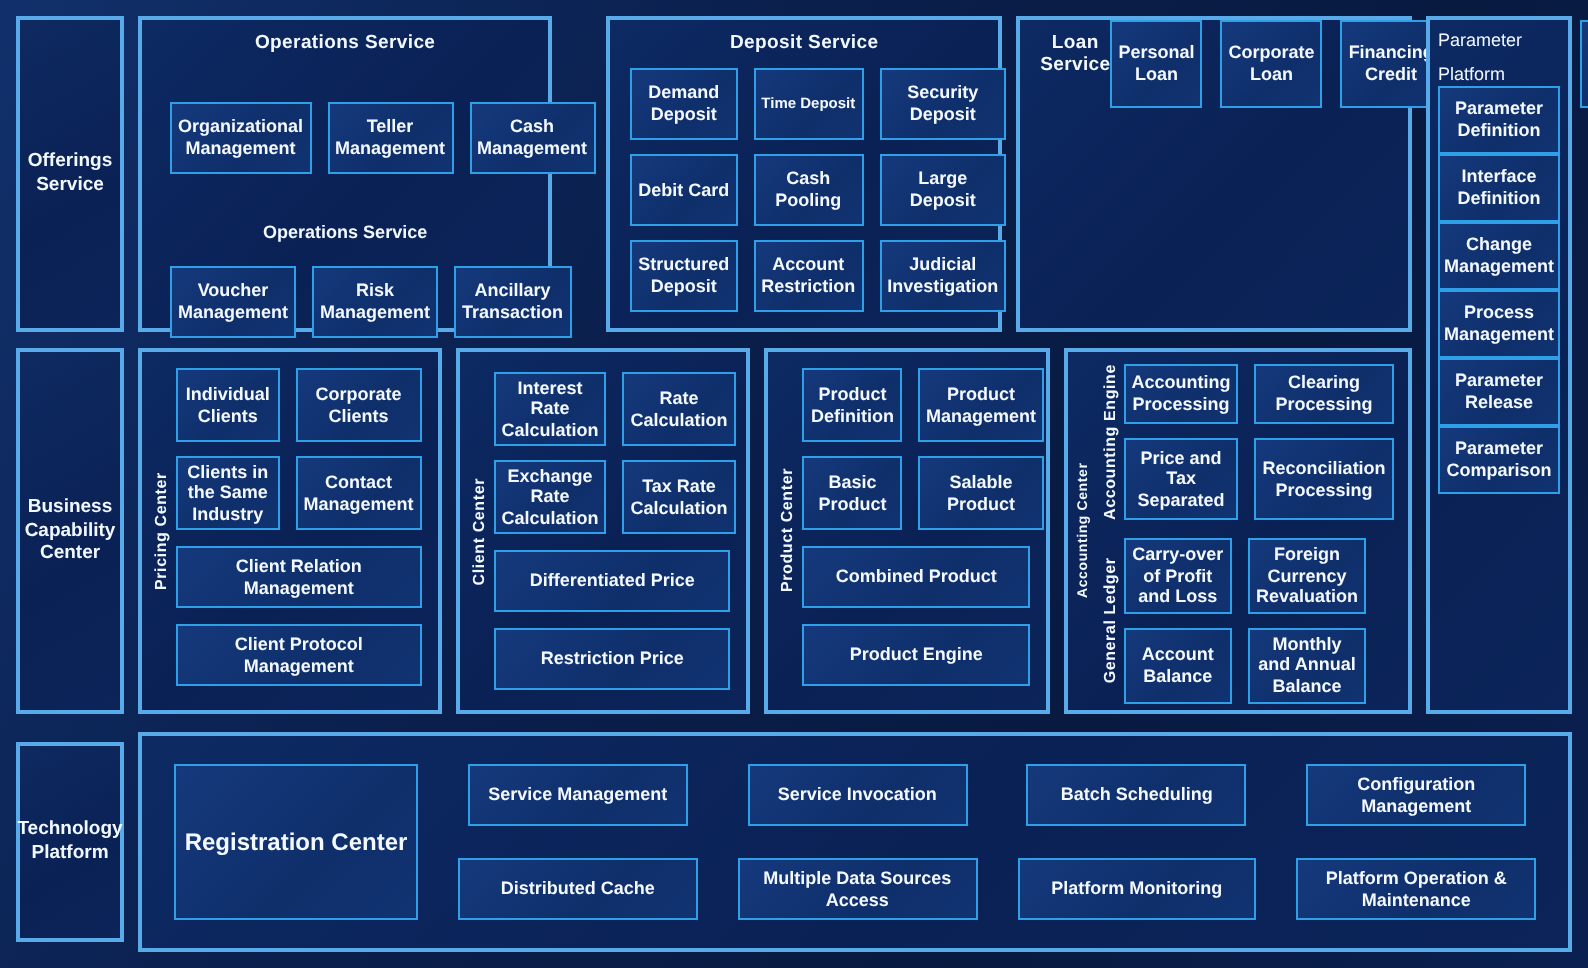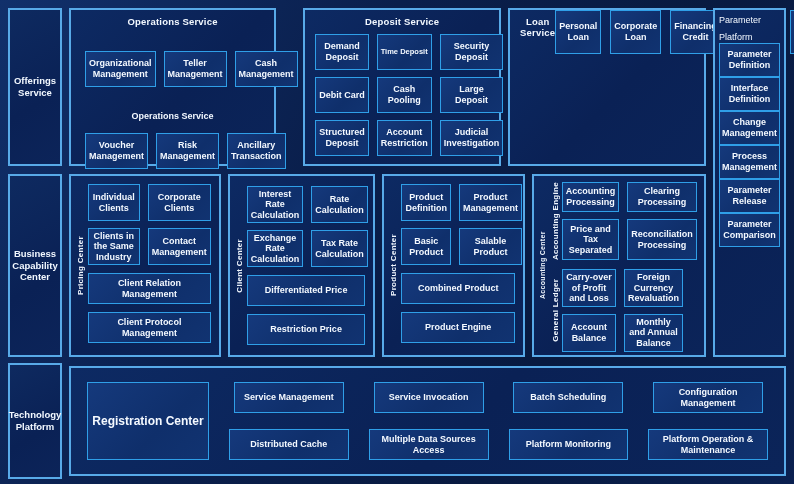--- a/index.html
+++ b/index.html
@@ -94,21 +94,21 @@
   .product { flex: 0.95; }
 
   .accounting { flex: 1.09; display: flex; padding: 6px 21px 6px 2px; }
   .acc-groups { flex: 1; display: flex; flex-direction: column; gap: 9px; min-width: 0; }
   .acc-group { flex: 1; display: flex; }
   .acc-group .grid2 { flex: 1; }
   .acc-group .grid2 .box { height: auto; }
   .acc-group .vlabel { width: 14px; }
 
   
-  .tech-rail { height: 116px; align-self: center; }
+  .tech-rail { height: 100px; align-self: center; }
   .tech-panel { flex: 1; display: flex; gap: 20px; padding: 14px 16px; align-items: stretch; }
   .reg-box { width: 122px; flex: none; font-size: 12px; }
   .tech-col { flex: 1; display: flex; flex-direction: column; justify-content: space-between; }
   .tech-col .box { height: 31px; }
   .tech-col .box.top { width: 92%; align-self: center; }
 </style>
 </head>
 <body>
 
 <div class="page">

